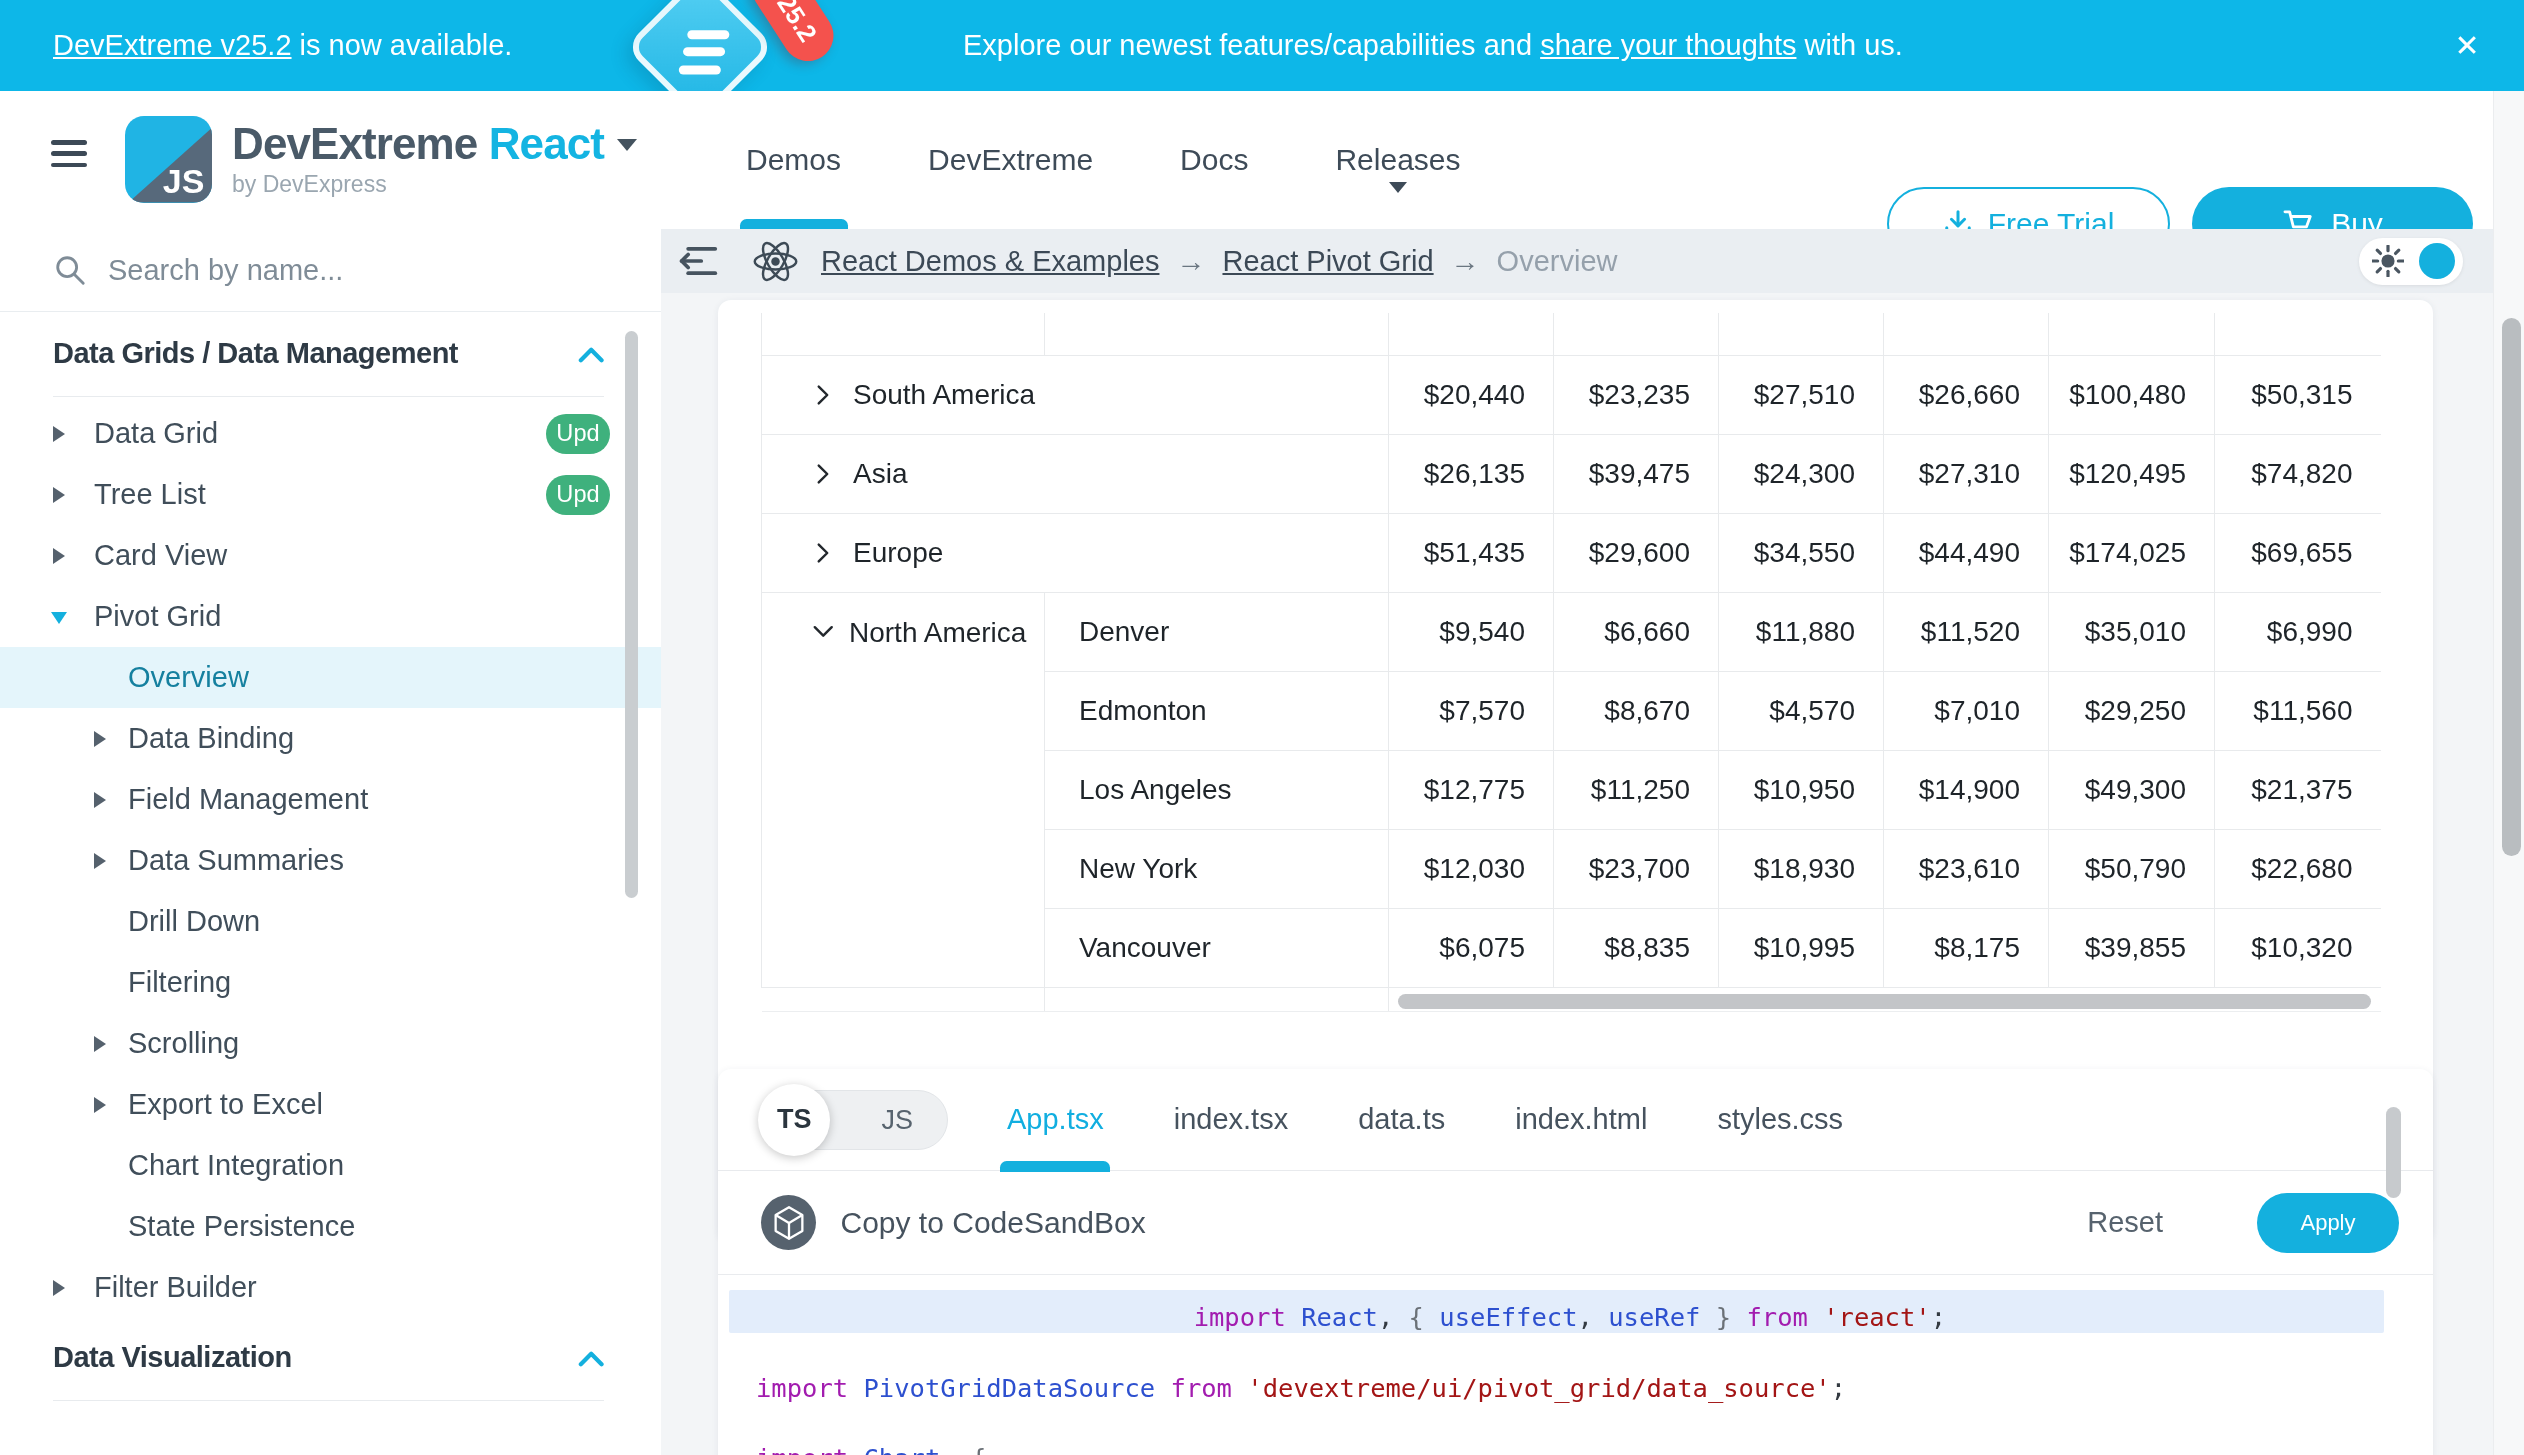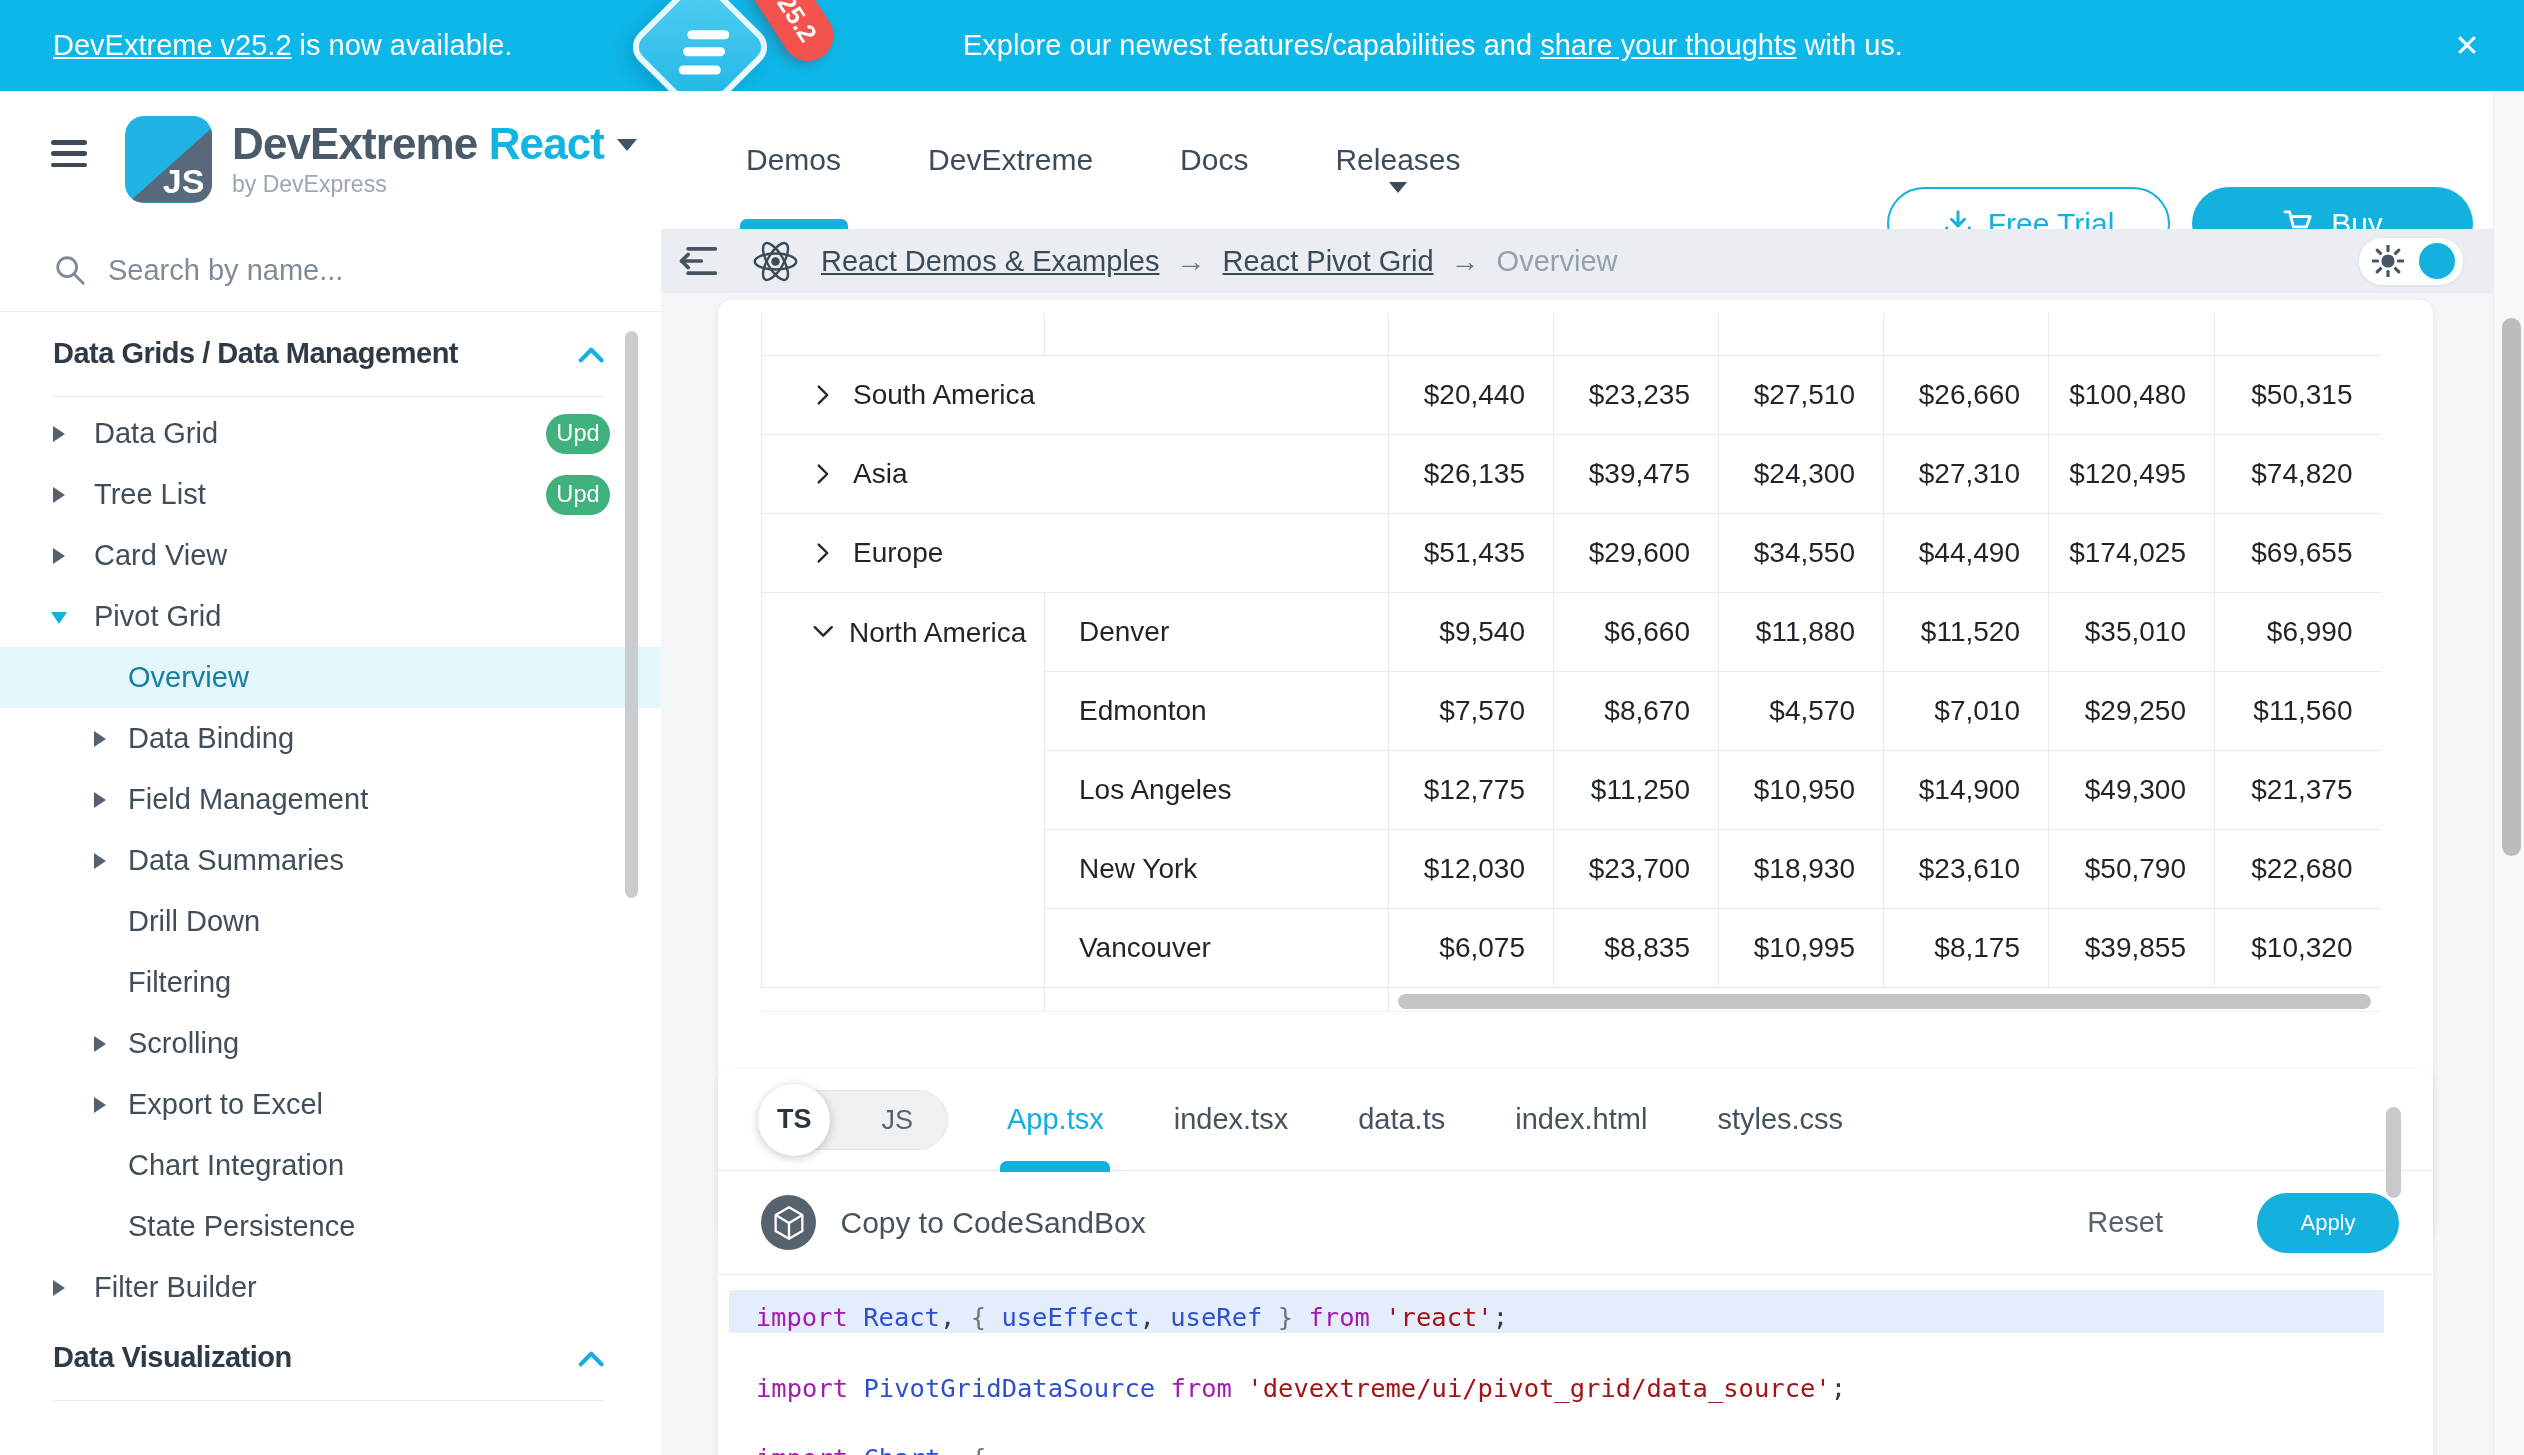--- a/index.html
+++ b/index.html
@@ -143,21 +143,21 @@
   #csb-icon { margin-left:43px; width:55px; height:55px; border-radius:50%; background:#56626e;
     display:flex; align-items:center; justify-content:center; cursor:pointer; }
   #csb-label { margin-left:24.5px; font-size:30px; color:#46525e; cursor:pointer; }
   #reset-btn { position:absolute; right:270px; font-size:29px; color:#57636e; cursor:pointer; }
   #apply-btn { position:absolute; right:34px; width:142px; height:60px; background:#14b0de;
     border-radius:30px; color:#fff; font-size:22px; display:flex; align-items:center;
     justify-content:center; cursor:pointer; }
   #code-area { position:relative; padding-top:15px;
     font-family:"DejaVu Sans Mono", monospace; font-size:25.5px; }
   .code-line { position:relative; height:70px; line-height:43px; padding:7.6px 0 0 38px; white-space:pre; }
-  .code-line.hl { background:#e3edfb; margin:0 49px 0 11.3px; padding-left:26.4px; height:43px; line-height:38px; border-radius:1.9px; }
+  .code-line.hl { background:#e3edfb; margin:0 49px 0 11.3px; padding-left:26.4px; height:43px; line-height:38px; border-radius:1.9px;text-align:center; }
   .code-line.hl + .code-line { margin-top:26.4px; }
   .tk-kw { color:#a21caf; } .tk-id { color:#2d50cf; } .tk-str { color:#a31515; }
   .tk-pl { color:#333a41; } .tk-pu { color:#6b7177; }
   #code-scroll { position:absolute; right:32px; top:38px; width:15px; height:91px;
     background:#c7cacd; border-radius:7.6px; cursor:pointer; }
 
   
   #page-scroll-track { position:absolute; left:2493px; top:91px; width:32px; height:1365px;
     background:#f7f8f9; border-left:1.9px solid #ebedef; }
   #page-scroll-thumb { position:absolute; left:7.6px; top:227px; width:19px; height:538px;

